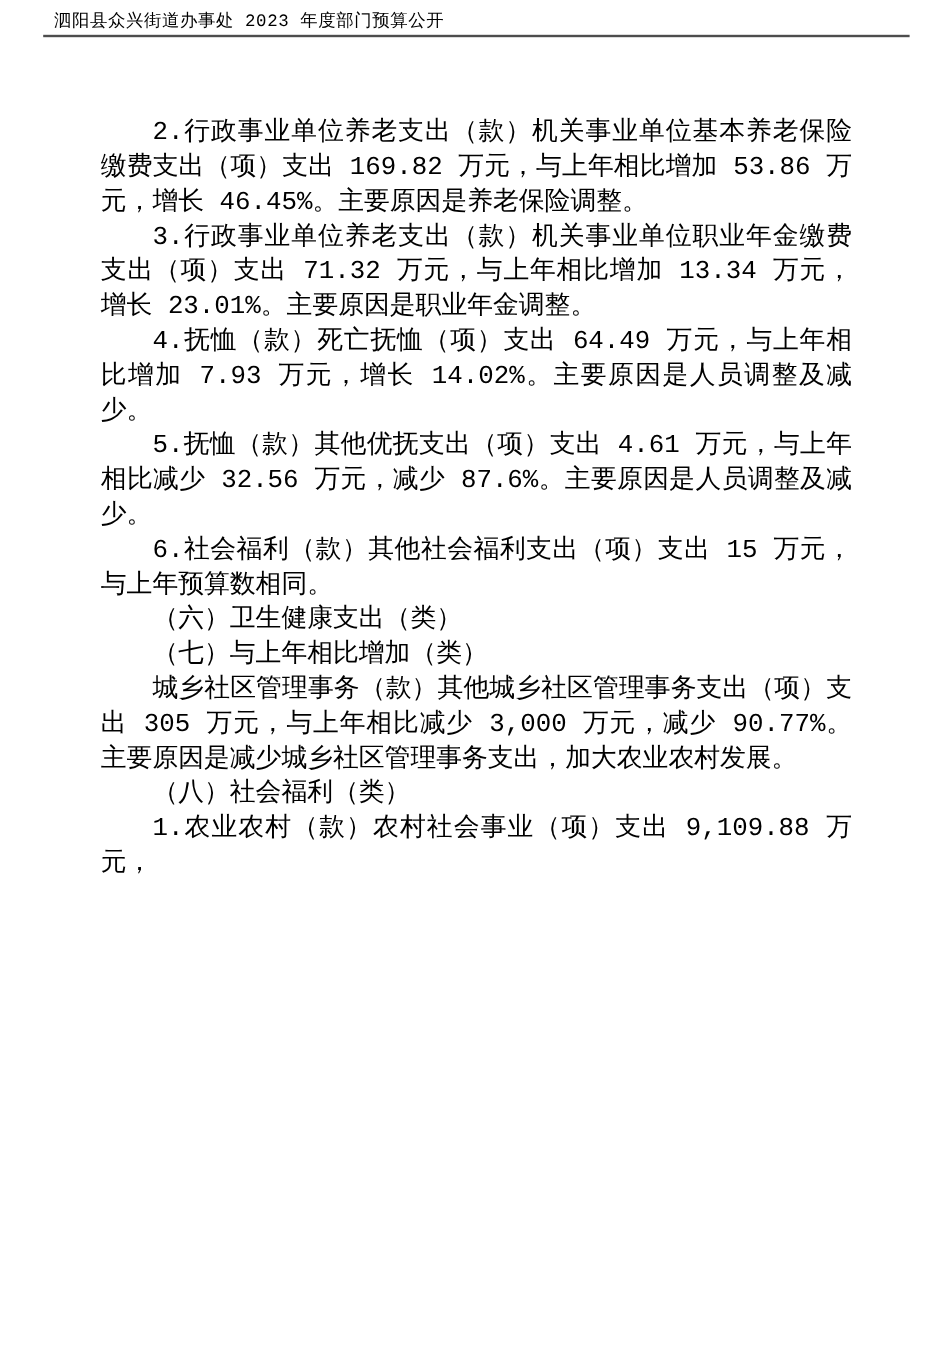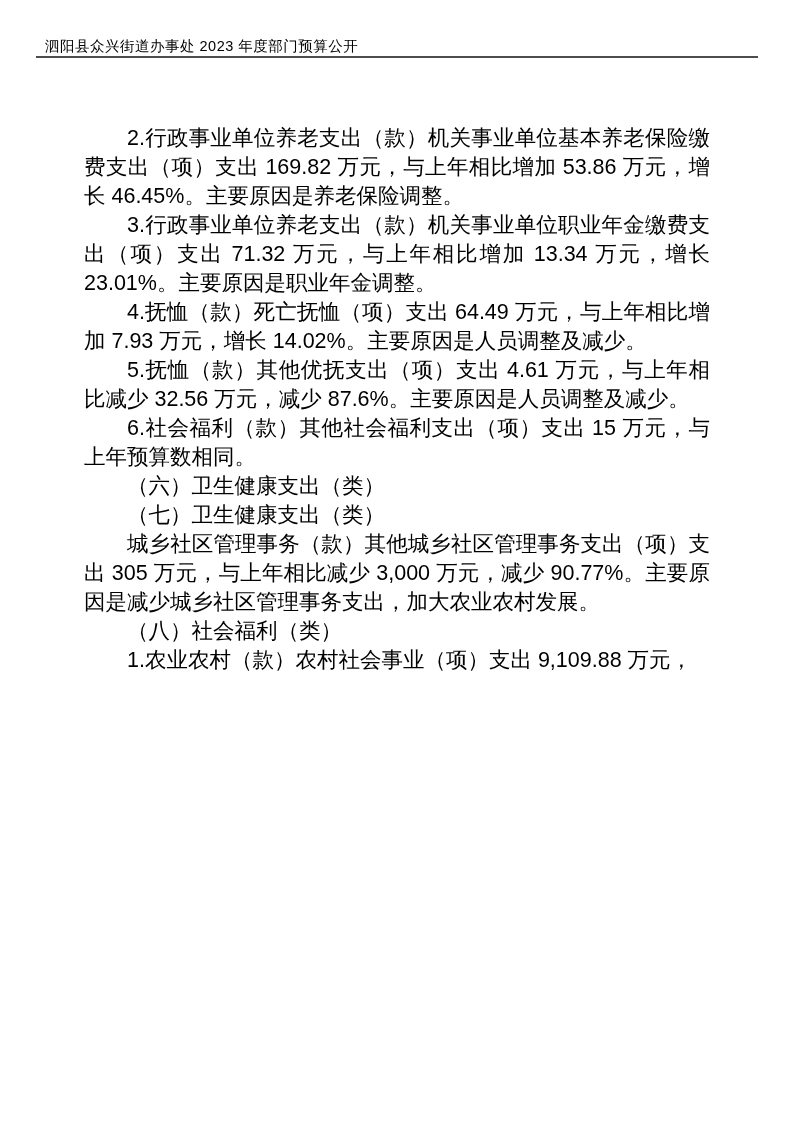--- a/index.html
+++ b/index.html
@@ -5,24 +5,23 @@
   html, body {
     margin: 0;
     padding: 0;
     background: #ffffff;
   }
   .page {
     position: relative;
     width: 793px;
     height: 865px;
     background: #ffffff;
-    font-family: Liberation Sans, sans-serif;
+    font-family: Liberation Mono, monospace;
     color: #000000;
     overflow: hidden;
-    margin-top: 27px;
   }
   .header {
     position: absolute;
     left: 36px;
     top: 0;
     width: 722px;
     padding: 11px 0 2px 0;
     border-bottom: 2px solid #4d4d4d;
     box-sizing: border-box;
   }
@@ -67,21 +66,21 @@
     <div class="header-title">泗阳县众兴街道办事处 2023 年度部门预算公开</div>
   </div>
 
   <div class="doc-body">
     <p>2.行政事业单位养老支出（款）机关事业单位基本养老保险缴费支出（项）支出 169.82 万元，与上年相比增加 53.86 万元，增长 46.45%。主要原因是养老保险调整。</p>
     <p>3.行政事业单位养老支出（款）机关事业单位职业年金缴费支出（项）支出 71.32 万元，与上年相比增加 13.34 万元，增长 23.01%。主要原因是职业年金调整。</p>
     <p>4.抚恤（款）死亡抚恤（项）支出 64.49 万元，与上年相比增加 7.93 万元，增长 14.02%。主要原因是人员调整及减少。</p>
     <p>5.抚恤（款）其他优抚支出（项）支出 4.61 万元，与上年相比减少 32.56 万元，减少 87.6%。主要原因是人员调整及减少。</p>
     <p>6.社会福利（款）其他社会福利支出（项）支出 15 万元，与上年预算数相同。</p>
     <p>（六）卫生健康支出（类）</p>
-    <p>（七）卫生健康支出（类）</p>
+    <p>（七）与上年相比增加（类）</p>
     <p>城乡社区管理事务（款）其他城乡社区管理事务支出（项）支出 305 万元，与上年相比减少 3,000 万元，减少 90.77%。主要原因是减少城乡社区管理事务支出，加大农业农村发展。</p>
     <p>（八）社会福利（类）</p>
     <p>1.农业农村（款）农村社会事业（项）支出 9,109.88 万元，</p>
   </div>
 
   <div class="footer">
     <span>- 30 -</span>
   </div>
 
 </div>

